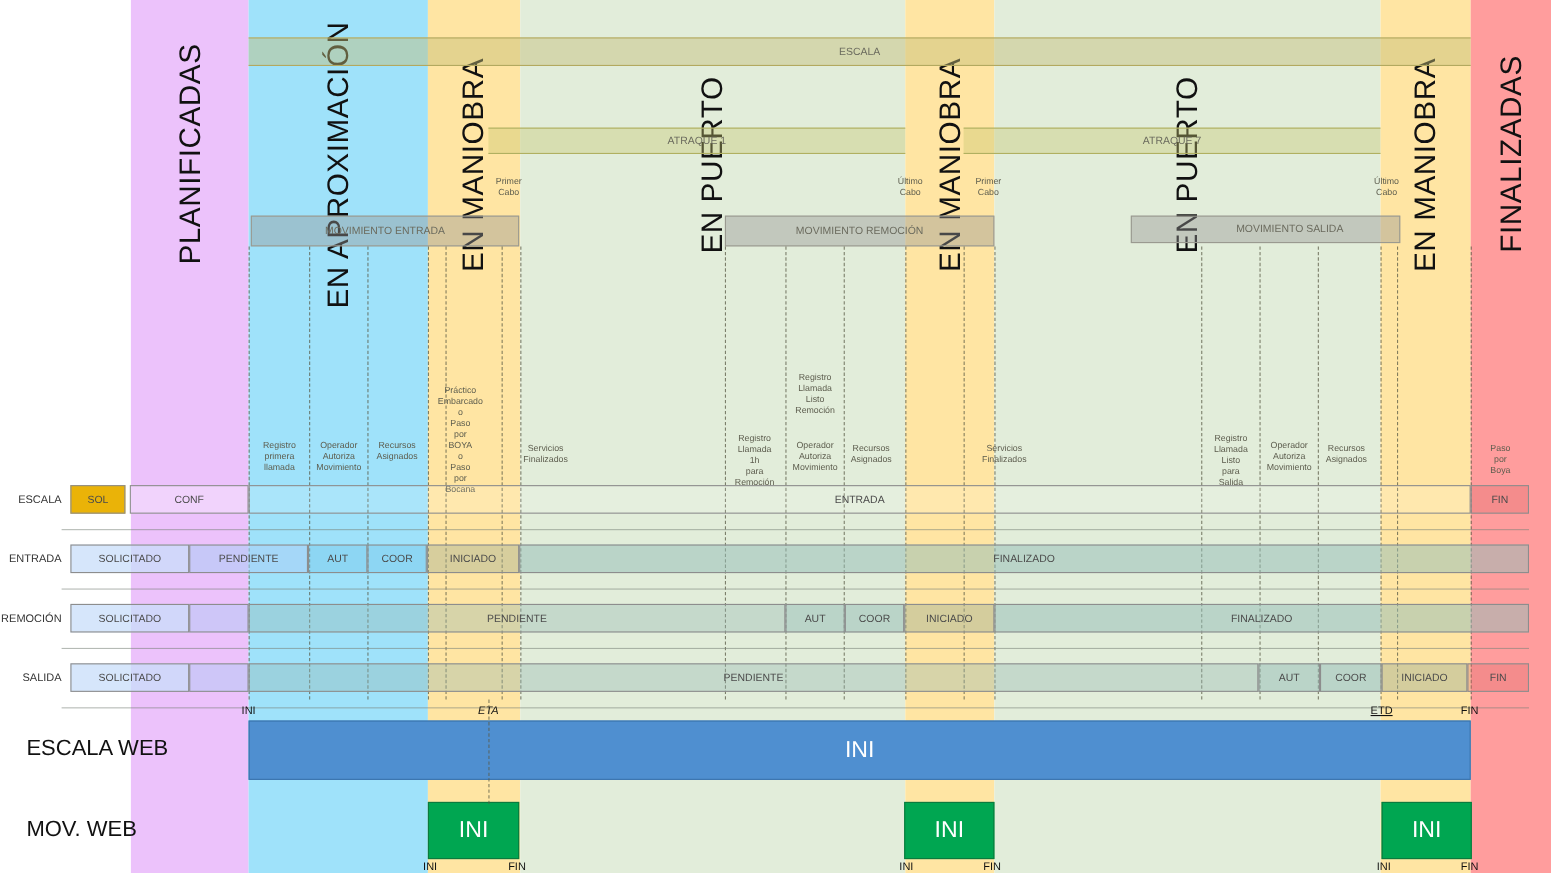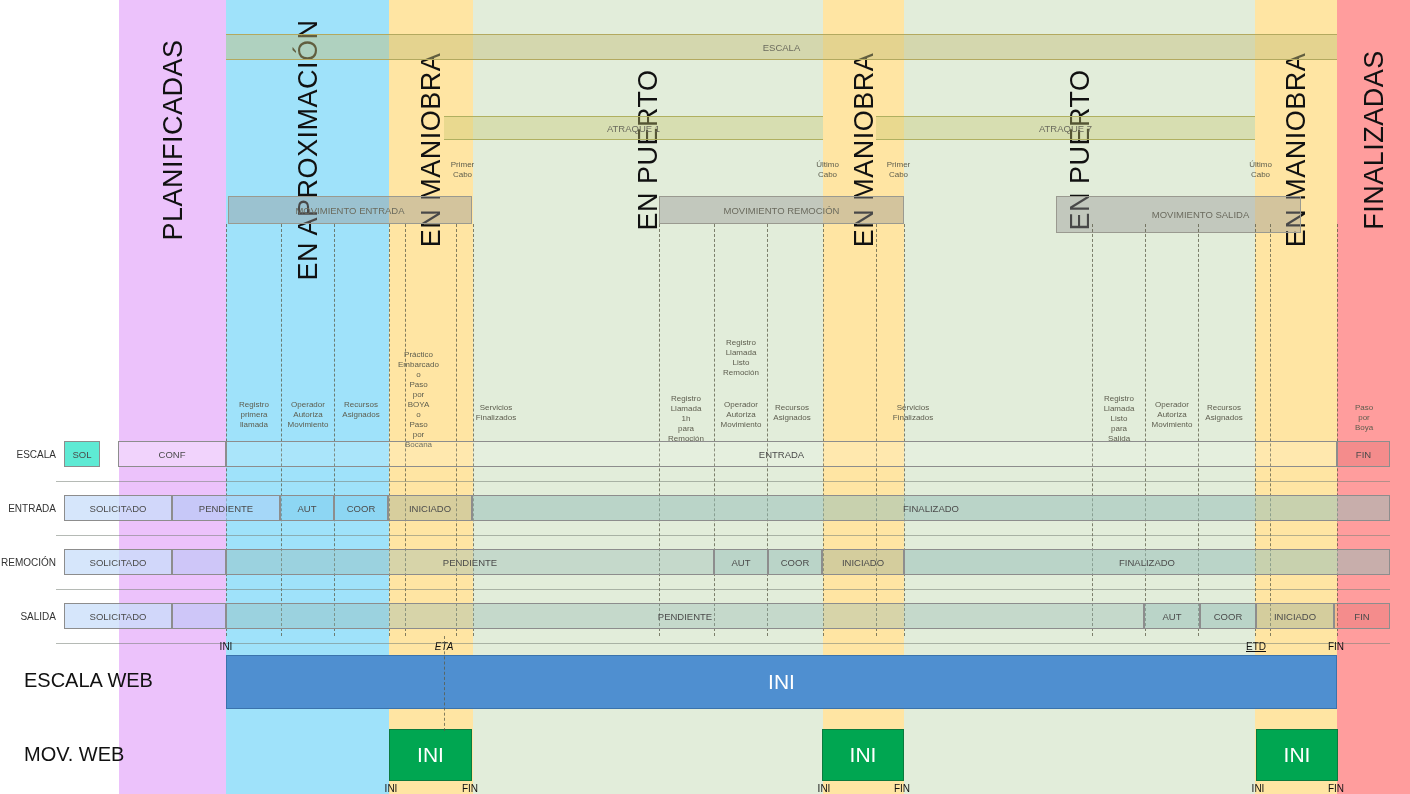--- a/index.html
+++ b/index.html
@@ -66,21 +66,21 @@
       <div class="band-label vrot" style="left: 1296px; top: 150px; position: absolute; transform: translate(-50%, -50%) rotate(-90deg);">EN MANIOBRA</div>
       <div class="band" style="left: 1337px; width: 73px; background: rgb(255, 157, 157);"></div>
       <div class="band-label vrot" style="left: 1373.5px; top: 140px; position: absolute; transform: translate(-50%, -50%) rotate(-90deg);">FINALIZADAS</div>
     </div>
   <div id="bars-layer">
       <div class="hbar escala" style="left: 226px; top: 34px; width: 1111px; height: 26px;">ESCALA</div>
       <div class="hbar atraque" style="left: 444px; top: 116px; width: 379px; height: 24px;">ATRAQUE 1</div>
       <div class="hbar atraque" style="left: 876px; top: 116px; width: 379px; height: 24px;">ATRAQUE 7</div>
       <div class="hbar mov" style="left: 228px; top: 196px; width: 244px; height: 28px;">MOVIMIENTO ENTRADA</div>
       <div class="hbar mov" style="left: 659px; top: 196px; width: 245px; height: 28px;">MOVIMIENTO REMOCIÓN</div>
-      <div class="hbar mov" style="left: 1056px; top: 196px; width: 245px; height: 37px; padding-left: 44px;">MOVIMIENTO SALIDA</div>
+      <div class="hbar mov" style="left: 1028px; top: 196px; width: 245px; height: 25px; padding-left: 44px;">MOVIMIENTO SALIDA</div>
     </div>
   <div id="dash-layer">
       <div class="vdash" style="left: 226px; top: 224px; height: 412px;"></div>
       <div class="vdash" style="left: 281px; top: 224px; height: 412px;"></div>
       <div class="vdash" style="left: 334px; top: 224px; height: 412px;"></div>
       <div class="vdash" style="left: 389px; top: 224px; height: 412px;"></div>
       <div class="vdash" style="left: 405px; top: 224px; height: 412px;"></div>
       <div class="vdash" style="left: 456px; top: 224px; height: 412px;"></div>
       <div class="vdash" style="left: 473px; top: 224px; height: 412px;"></div>
       <div class="vdash" style="left: 659px; top: 224px; height: 412px;"></div>
@@ -111,21 +111,21 @@
       <div class="evt" style="left: 876px; top: 160px; width: 45px;">Primer<br>Cabo</div>
       <div class="evt" style="left: 887px; top: 403px; width: 52px;">Servicios<br>Finalizados</div>
       <div class="evt" style="left: 1093px; top: 394px; width: 52px;">Registro<br>Llamada<br>Listo<br>para<br>Salida</div>
       <div class="evt" style="left: 1146px; top: 400px; width: 52px;">Operador<br>Autoriza<br>Movimiento</div>
       <div class="evt" style="left: 1198px; top: 403px; width: 52px;">Recursos<br>Asignados</div>
       <div class="evt" style="left: 1238px; top: 160px; width: 45px;">Último<br>Cabo</div>
       <div class="evt" style="left: 1340px; top: 403px; width: 48px;">Paso<br>por<br>Boya</div>
     </div>
   <div id="rows-layer">
       <div class="rowlabel" style="left: 0px; width: 56px; top: 449px;">ESCALA</div>
-      <div class="chip" style="left: 64px; top: 441px; width: 36px; height: 26px; background: #5eead4;">SOL</div>
+      <div class="chip" style="left: 64px; top: 441px; width: 50px; height: 26px; background: #eab308;">SOL</div>
       <div class="chip" style="left: 118px; top: 441px; width: 108px; height: 26px; background: rgba(255, 255, 255, 0.28);">CONF</div>
       <div class="chip" style="left: 226px; top: 441px; width: 1111px; height: 26px; background: rgba(255, 255, 255, 0.12);">ENTRADA</div>
       <div class="chip" style="left: 1337px; top: 441px; width: 53px; height: 26px; background: rgba(224, 110, 110, 0.35);">FIN</div>
       <div class="hline" style="left: 56px; top: 481px; width: 1334px;"></div>
       <div class="rowlabel" style="left: 0px; width: 56px; top: 503px;">ENTRADA</div>
       <div class="chip" style="left: 64px; top: 495px; width: 108px; height: 26px; background: rgba(200, 222, 250, 0.75);">SOLICITADO</div>
       <div class="chip" style="left: 172px; top: 495px; width: 108px; height: 26px; background: rgba(170, 205, 245, 0.55);">PENDIENTE</div>
       <div class="chip" style="left: 280px; top: 495px; width: 54px; height: 26px; background: rgba(120, 200, 235, 0.45);">AUT</div>
       <div class="chip" style="left: 334px; top: 495px; width: 54px; height: 26px; background: rgba(120, 200, 235, 0.45);">COOR</div>
       <div class="chip" style="left: 388px; top: 495px; width: 84px; height: 26px; background: rgba(160, 175, 150, 0.42);">INICIADO</div>

